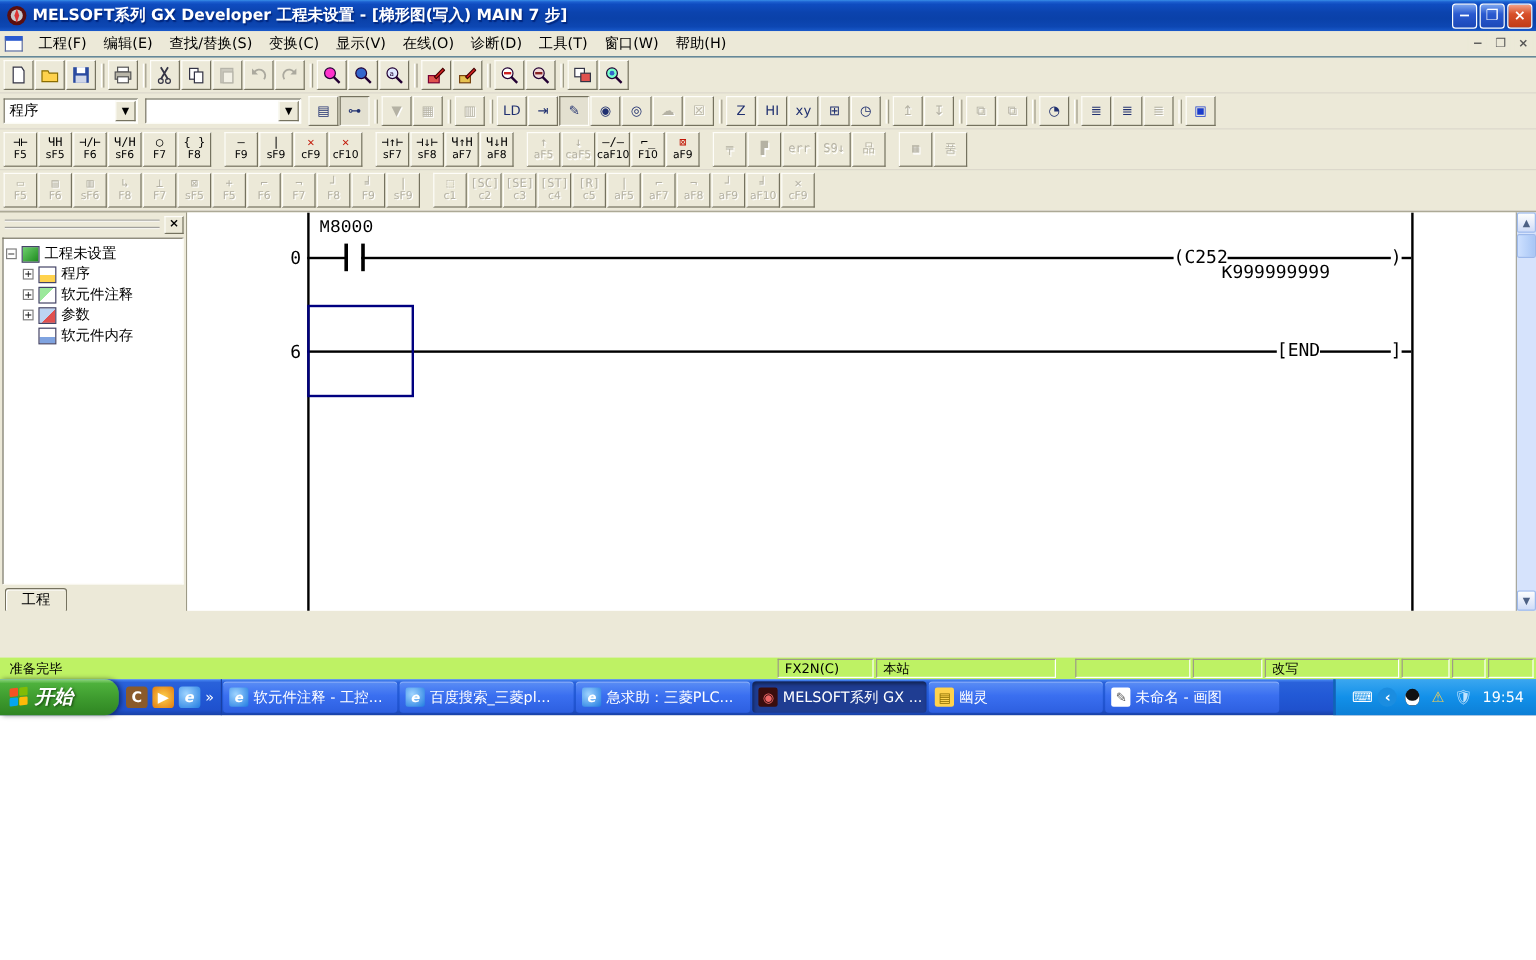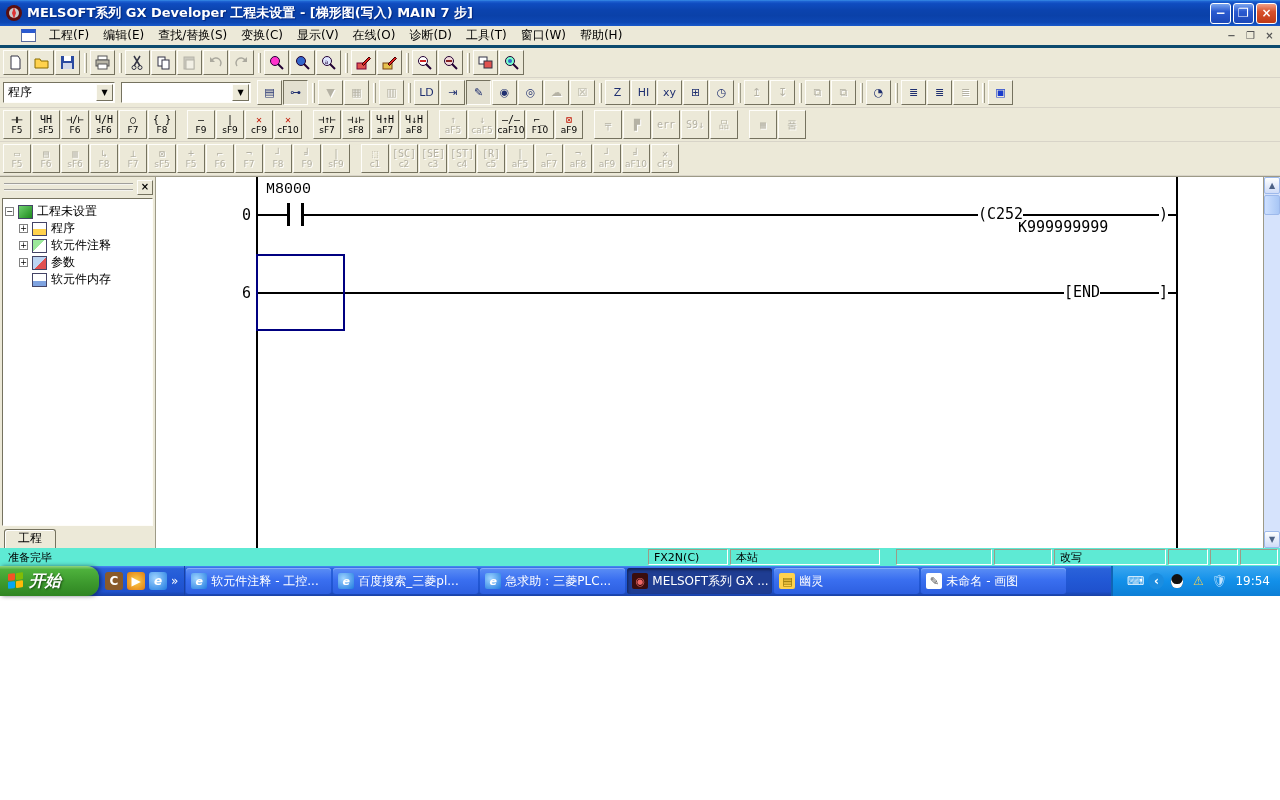--- a/index.html
+++ b/index.html
@@ -10,21 +10,21 @@
   #titlebar{height:26px;display:flex;align-items:center;padding:0 3px;
     background:linear-gradient(180deg,#388EE7 0%,#1C5FD0 6%,#0F4CC0 14%,#0B43AE 40%,#0A41A9 60%,#0D47B3 86%,#1A5ACB 100%);}
   #titlebar .app-ico{width:18px;height:18px;margin:0 4px 0 2px;}
   #titlebar .title{color:#fff;font-weight:bold;font-size:13px;text-shadow:1px 1px 1px #00257c;white-space:nowrap;overflow:hidden;flex:1;}
   .winbtn{width:21px;height:21px;margin-left:2px;border:1px solid #fff;border-radius:3px;color:#fff;font-weight:bold;
     display:flex;align-items:center;justify-content:center;font-size:12px;
     background:linear-gradient(180deg,#7ba5ef,#2a5ad0 40%,#1c48b8);}
   .winbtn.close{background:linear-gradient(180deg,#f2a188,#d8512b 40%,#c03a16);}
 
   
-  #menubar{height:22px;display:flex;align-items:center;background:#ECE9D8;border-bottom:3px solid #0c4a6e;padding-left:19px;}
+  #menubar{height:22px;display:flex;align-items:center;background:#ECE9D8;border-bottom:1px solid #0c4a6e;padding-left:2px;}
   .mdi-ico{width:15px;height:13px;border:1px solid #5a6b9c;background:#fff;border-top:4px solid #2a5ad0;margin:0 6px 0 2px;}
   .menu-item{padding:3px 7px;color:#000;cursor:default;white-space:nowrap;}
   #menubar .spacer{flex:1;}
   .mdibtn{width:17px;height:15px;margin-right:2px;display:flex;align-items:center;justify-content:center;
     color:#555;font-size:10px;font-weight:bold;background:#ECE9D8;border:1px solid #ECE9D8;}
 
   
   .tbrow{display:flex;align-items:center;background:#ECE9D8;padding:2px 3px;border-bottom:1px solid #d8d4c8;}
   .tbrow .grip{width:3px;height:20px;border-left:1px solid #fff;border-right:1px solid #9d9a87;margin:0 3px;}
   .tbtn{width:25px;height:25px;display:flex;align-items:center;justify-content:center;
@@ -74,21 +74,21 @@
   .stepno{position:absolute;width:40px;text-align:right;font-family:"DejaVu Sans Mono",monospace;font-size:15px;color:#000;}
   .cursorbox{position:absolute;border:2px solid #000080;background:transparent;}
 
   #vscroll{width:17px;background:#d6e3fc;display:flex;flex-direction:column;border-left:1px solid #9d9a87;}
   .scbtn{height:17px;background:linear-gradient(180deg,#fdfefe,#cfdcf8);border:1px solid #9db9eb;border-radius:2px;
     color:#4d6185;font-size:8px;display:flex;align-items:center;justify-content:center;}
   .scthumb{height:20px;margin-top:1px;background:linear-gradient(90deg,#cde0ff,#a8c6f5);border:1px solid #9db9eb;border-radius:2px;}
   #vscroll .fillsp{flex:1;}
 
   
-  #statusbar{height:18px;display:flex;align-items:stretch;background:#5eead4;padding:1px 2px;gap:2px;font-size:11px;}
+  #statusbar{height:18px;display:flex;align-items:stretch;background:#bef264;padding:1px 2px;gap:2px;font-size:11px;margin-top:39px;}
   .scell{border:1px solid;border-color:#9d9a87 #fff #fff #9d9a87;padding:0 5px;display:flex;align-items:center;white-space:nowrap;}
   .scell.main{flex:1;border-color:transparent;}
 
   
   #taskbar{height:30px;display:flex;align-items:stretch;background:linear-gradient(180deg,#4b8bf5 0%,#2a62da 9%,#2259d6 45%,#1f51cd 85%,#1941a5 100%);text-align:right;}
   #startbtn{width:99px;display:flex;align-items:center;gap:5px;padding-left:8px;color:#fff;font-style:italic;font-weight:bold;font-size:16px;
     background:linear-gradient(180deg,#8fd57f 0%,#4eb13c 12%,#3d9a2e 55%,#2f8522 100%);border-radius:0 12px 12px 0;
     box-shadow:2px 0 4px rgba(0,0,30,.5);text-shadow:1px 1px 2px #1c4a12;}
   .winflag{width:16px;height:16px;display:grid;grid-template-columns:7px 7px;grid-template-rows:7px 7px;gap:1px;transform:skewY(-6deg);}
   .winflag i{border-radius:1px;}

